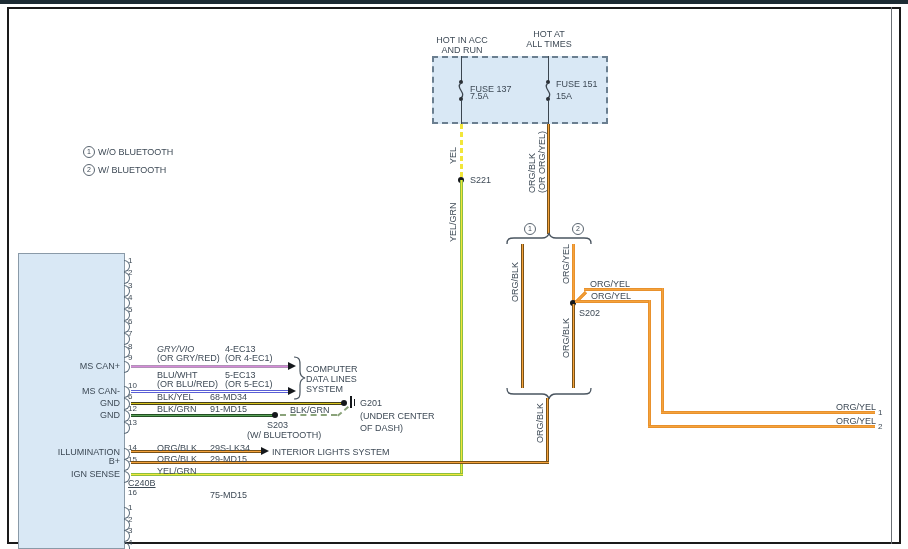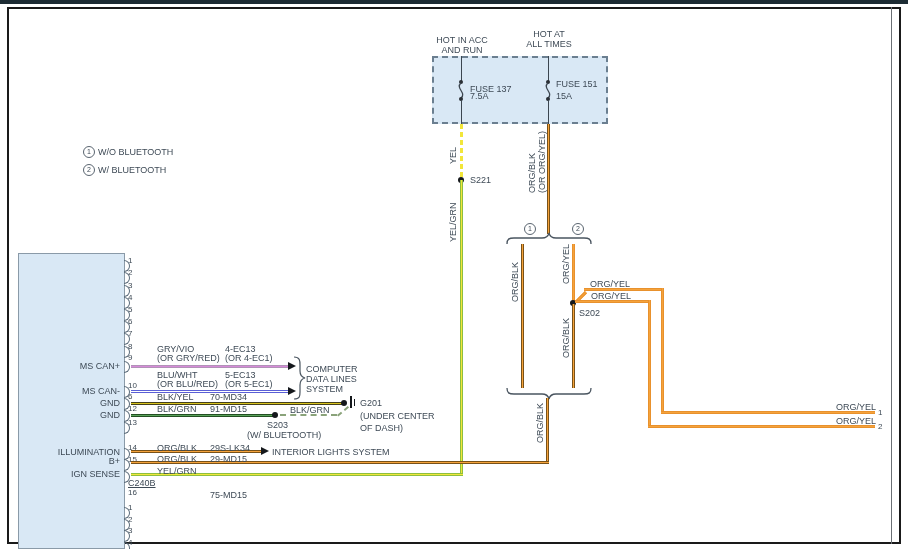--- a/index.html
+++ b/index.html
@@ -179,42 +179,42 @@
   <div class="t tr" style="left:20px;top:361px;width:100px;">MS CAN+</div>
   <div class="t tr" style="left:20px;top:386px;width:100px;">MS CAN-</div>
   <div class="t tr" style="left:20px;top:398px;width:100px;">GND</div>
   <div class="t tr" style="left:20px;top:410px;width:100px;">GND</div>
   <div class="t tr" style="left:20px;top:447px;width:100px;">ILLUMINATION</div>
   <div class="t tr" style="left:20px;top:456px;width:100px;">B+</div>
   <div class="t tr" style="left:20px;top:469px;width:100px;">IGN SENSE</div>
 
   <div class="wh gryvio" style="left:131px;top:365px;width:157px;"></div>
   <div class="arrow" style="left:288px;top:362px;"></div>
-  <div class="t" style="left:157px;top:344px;">GRY/VIO</div>
+  <div class="t" style="left:157px;top:344px;font-style:italic;">GRY/VIO</div>
   <div class="t" style="left:157px;top:353px;">(OR GRY/RED)</div>
   <div class="t" style="left:225px;top:344px;">4-EC13</div>
   <div class="t" style="left:225px;top:353px;">(OR 4-EC1)</div>
 
   <div class="wh bluwht" style="left:131px;top:390px;width:157px;"></div>
   <div class="arrow" style="left:288px;top:387px;"></div>
   <div class="t" style="left:157px;top:370px;">BLU/WHT</div>
   <div class="t" style="left:157px;top:379px;">(OR BLU/RED)</div>
   <div class="t" style="left:225px;top:370px;">5-EC13</div>
   <div class="t" style="left:225px;top:379px;">(OR 5-EC1)</div>
 
   <svg style="left:292px;top:356px;" width="14" height="44" viewBox="0 0 14 44">
     <path d="M2,1 C8,1 8,5 8,9 L8,15 C8,19 9,21 13,22 C9,23 8,25 8,29 L8,36 C8,40 8,43 2,43" fill="none" stroke="#4a5560" stroke-width="1.2"></path>
   </svg>
   <div class="t" style="left:306px;top:364px;">COMPUTER</div>
   <div class="t" style="left:306px;top:374px;">DATA LINES</div>
   <div class="t" style="left:306px;top:384px;">SYSTEM</div>
 
   <div class="wh blkyel" style="left:131px;top:402px;width:213px;"></div>
   <div class="t" style="left:157px;top:392px;">BLK/YEL</div>
-  <div class="t" style="left:210px;top:392px;">70-MD34</div>
+  <div class="t" style="left:210px;top:392px;">68-MD34</div>
 
   <div class="wh blkgrn" style="left:131px;top:414px;width:145px;"></div>
   <div class="t" style="left:157px;top:404px;">BLK/GRN</div>
   <div class="t" style="left:210px;top:404px;text-align:right;">91-MD15</div>
   <div class="dot" style="left:272px;top:412px;"></div>
   <div class="dash" style="left:280px;top:414px;width:57px;"></div>
   <div class="dash" style="left:337px;top:415px;width:14px;transform-origin:0 0;transform:rotate(-40deg);"></div>
   <div class="t" style="left:290px;top:405px;">BLK/GRN</div>
   <div class="t" style="left:267px;top:420px;">S203</div>
   <div class="t" style="left:247px;top:430px;">(W/ BLUETOOTH)</div>

